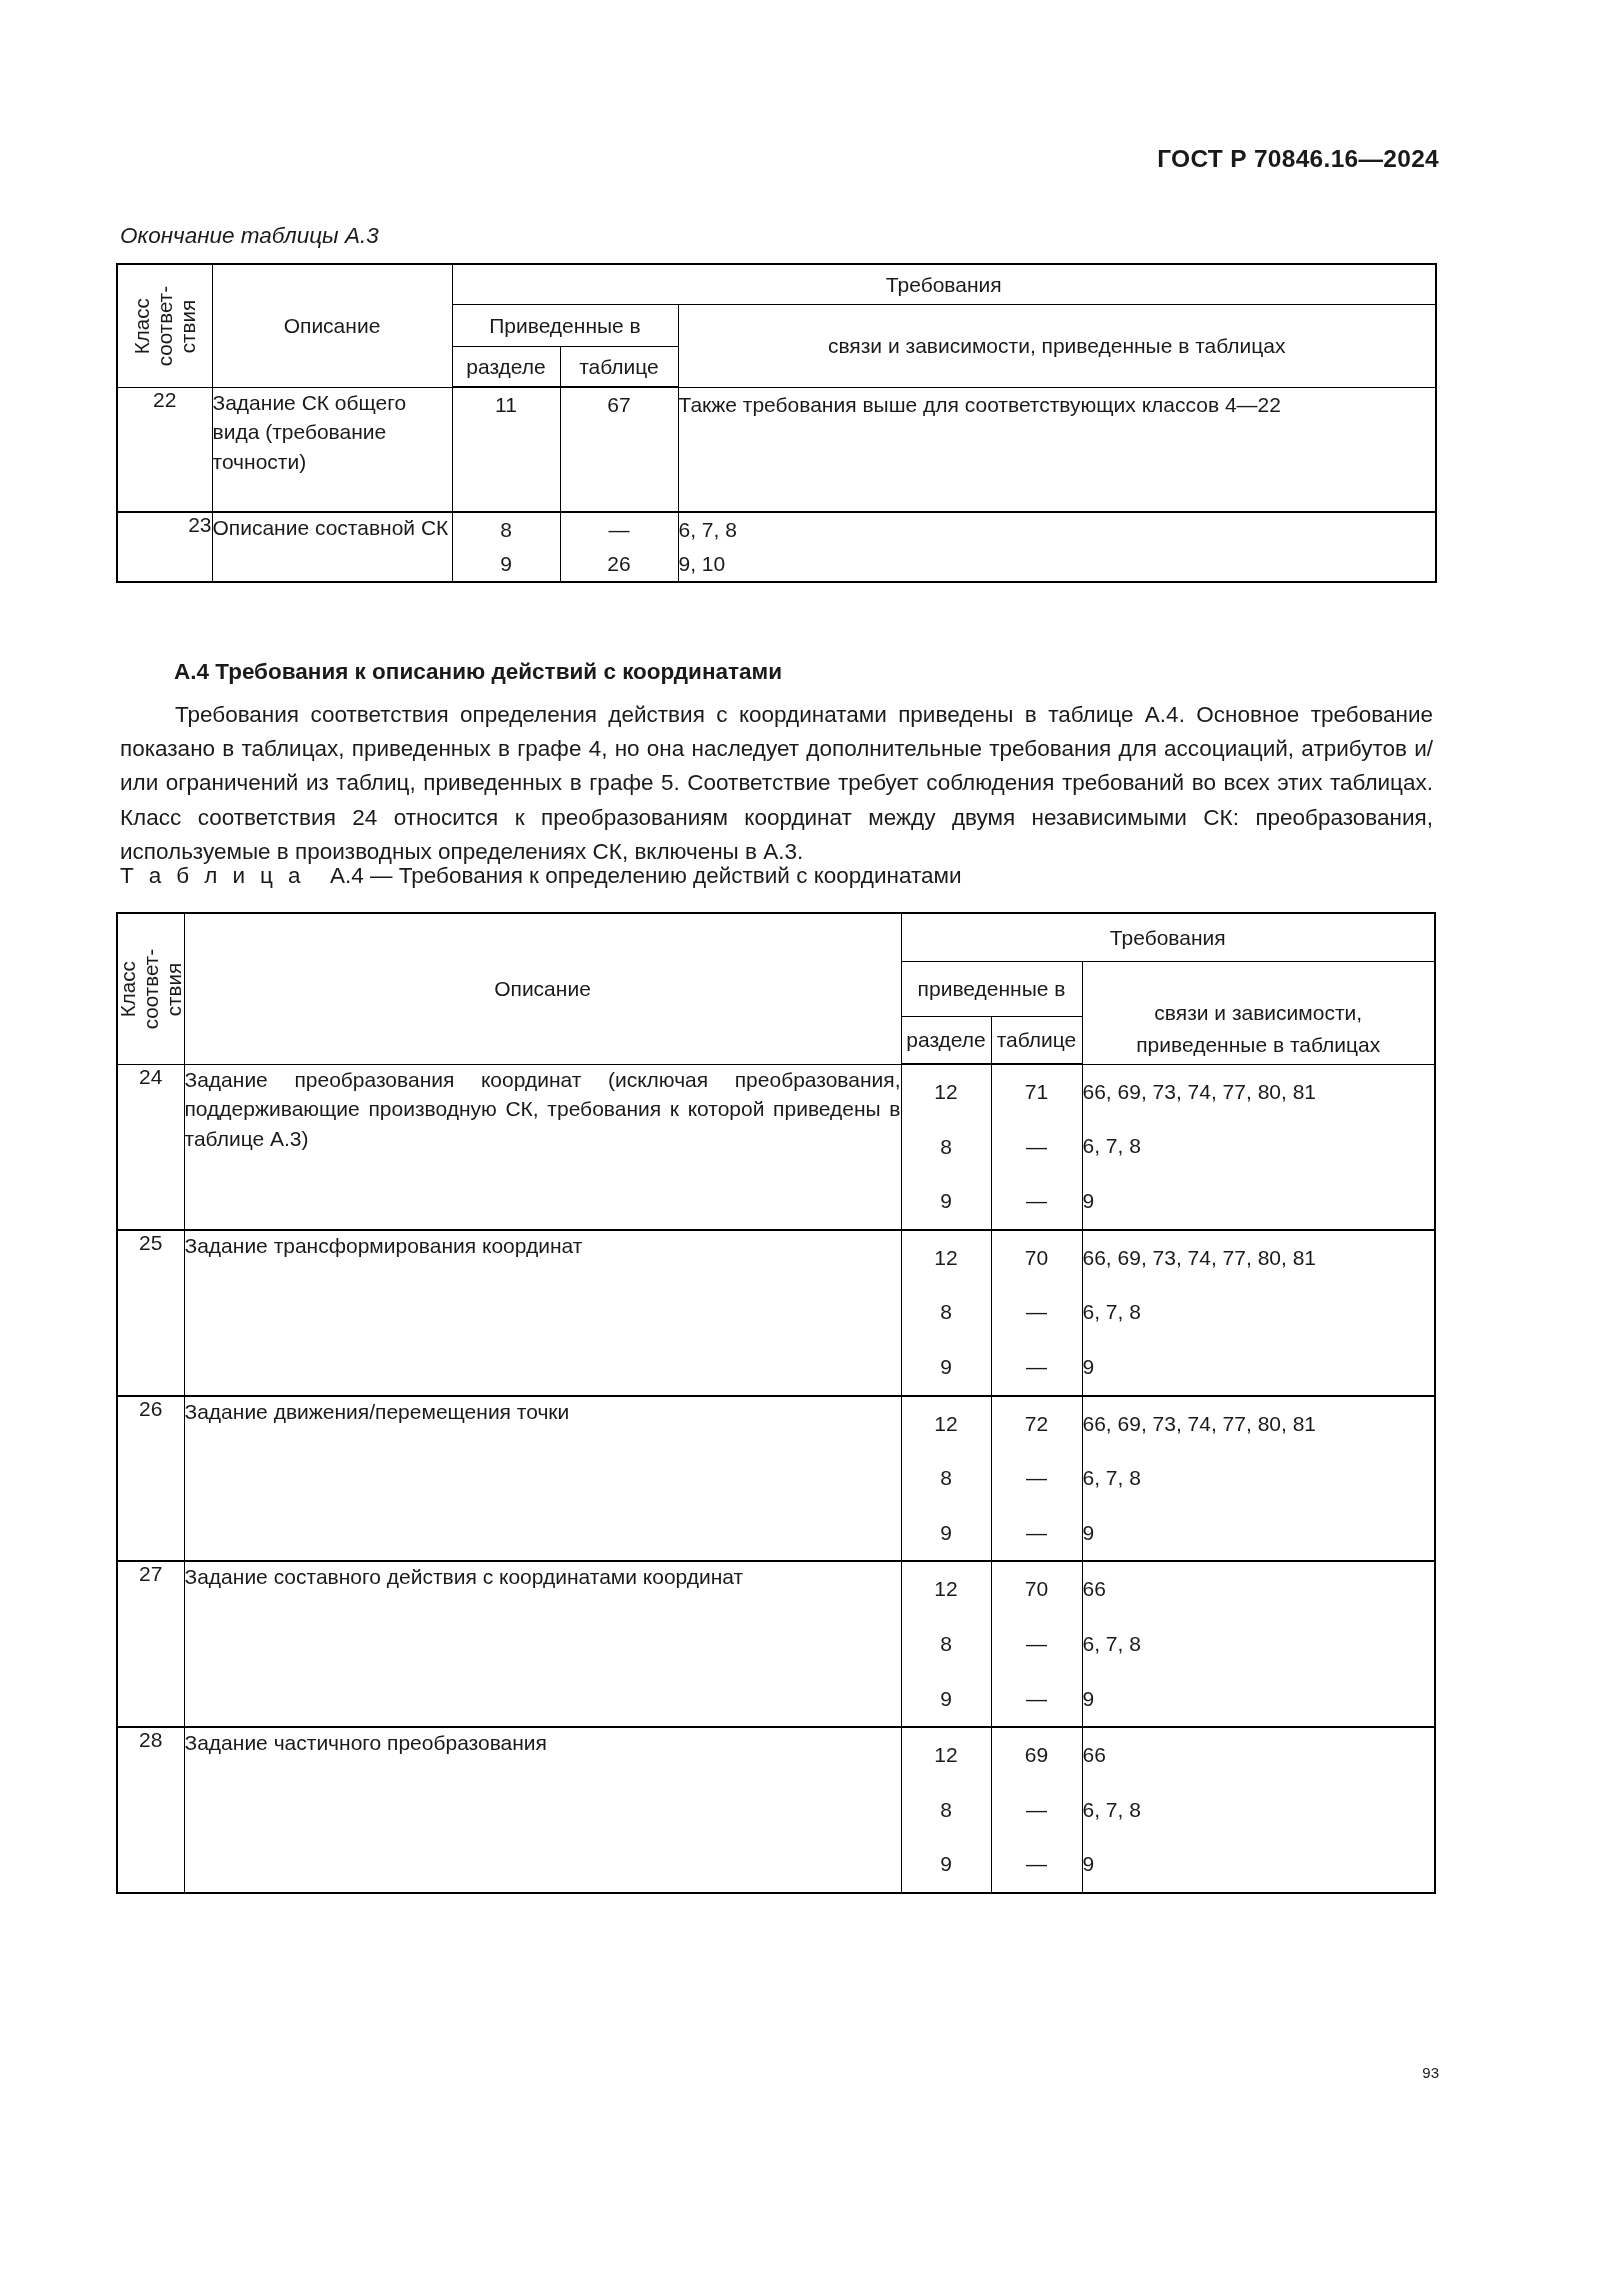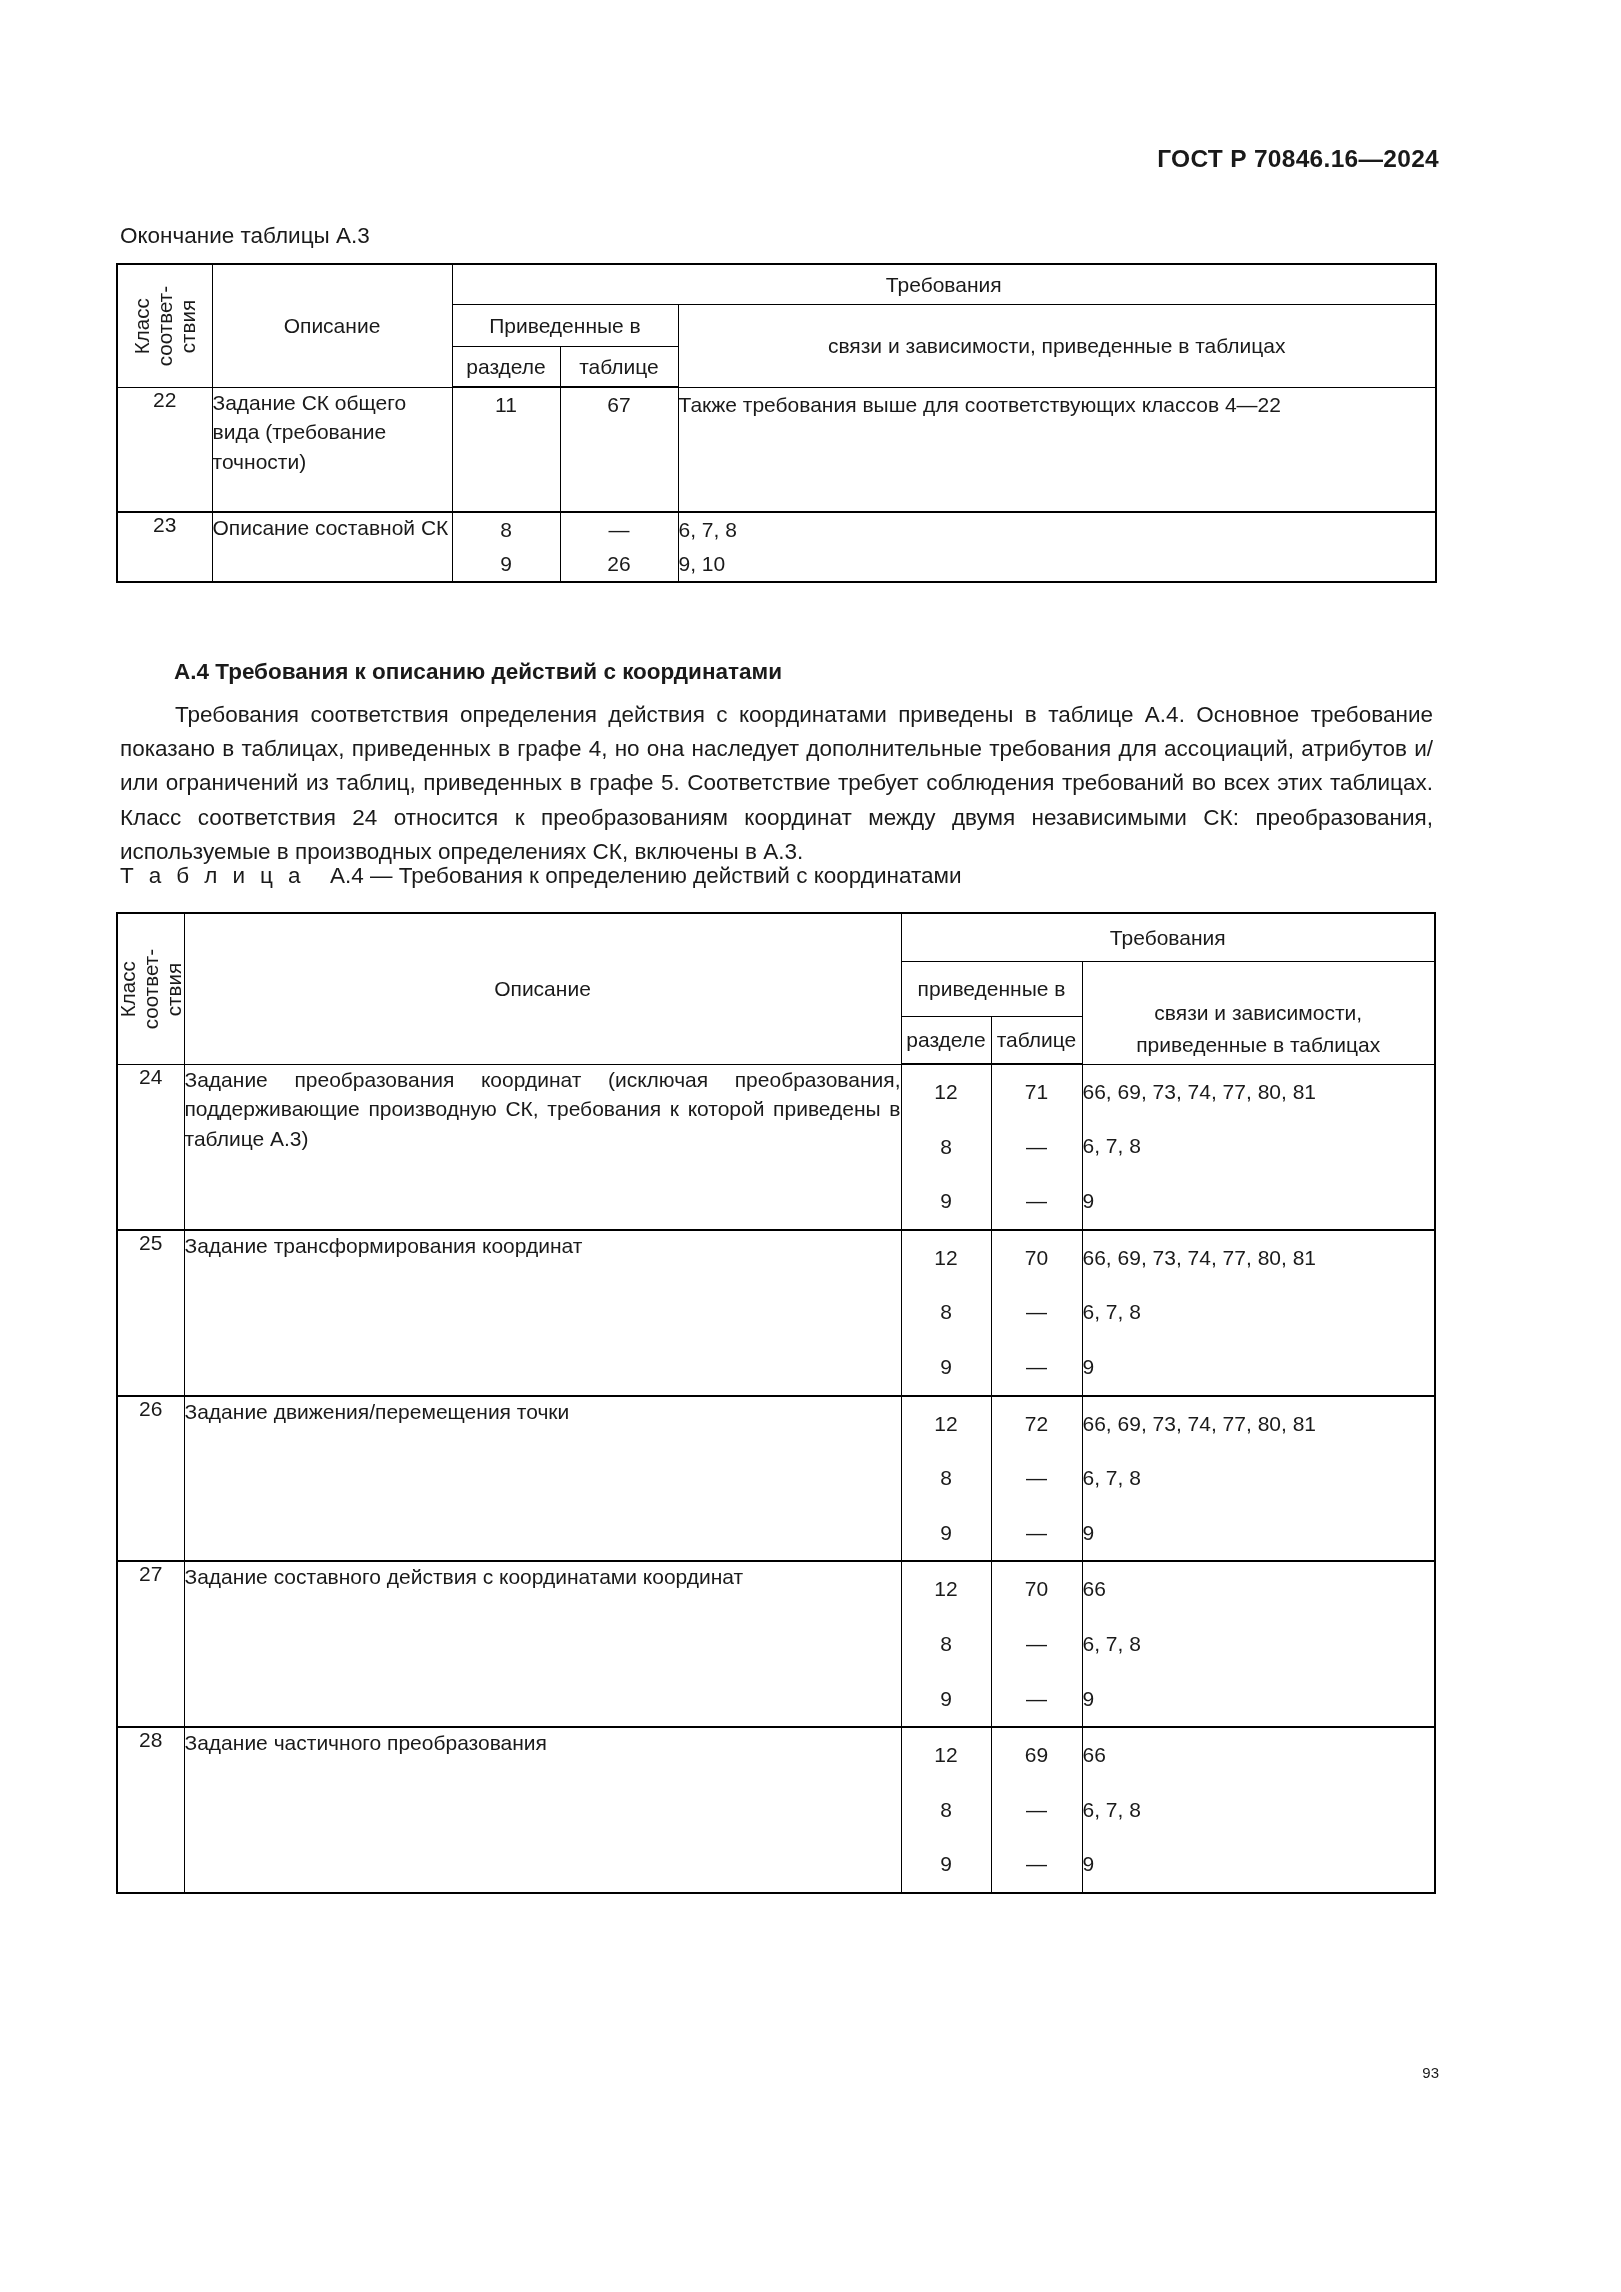--- a/index.html
+++ b/index.html
@@ -31,20 +31,21 @@
     letter-spacing: 0.3px;
     white-space: nowrap;
   }
 
   
   .cont-caption {
     position: absolute;
     top: 223px;
     left: 120px;
     font-size: 22.5px;
+    font-style: italic;
     white-space: nowrap;
   }
 
   
   .gost-table {
     position: absolute;
     border-collapse: collapse;
     table-layout: fixed;
     font-size: 21px;
     background: #fff;
@@ -204,21 +205,21 @@
 
       <tr>
         <td class="cls-cell edge-l" style="height:123px;">22</td>
         <td class="desc-cell">Задание СК общего вида (требование точности)</td>
         <td class="num-cell">11</td>
         <td class="num-cell">67</td>
         <td class="links-cell edge-r">Также требования выше для соответствующих классов 4—22</td>
       </tr>
 
       <tr class="row-sep outer-bottom">
-        <td class="cls-cell edge-l" style="height:61px;">23</td>
+        <td class="cls-cell edge-l" style="height:61px;text-align:right;">23</td>
         <td class="desc-cell">Описание составной СК</td>
         <td class="num-cell">8
 9</td>
         <td class="num-cell">—
 26</td>
         <td class="links-cell edge-r">6, 7, 8
 9, 10</td>
       </tr>
     </tbody>
   </table>

